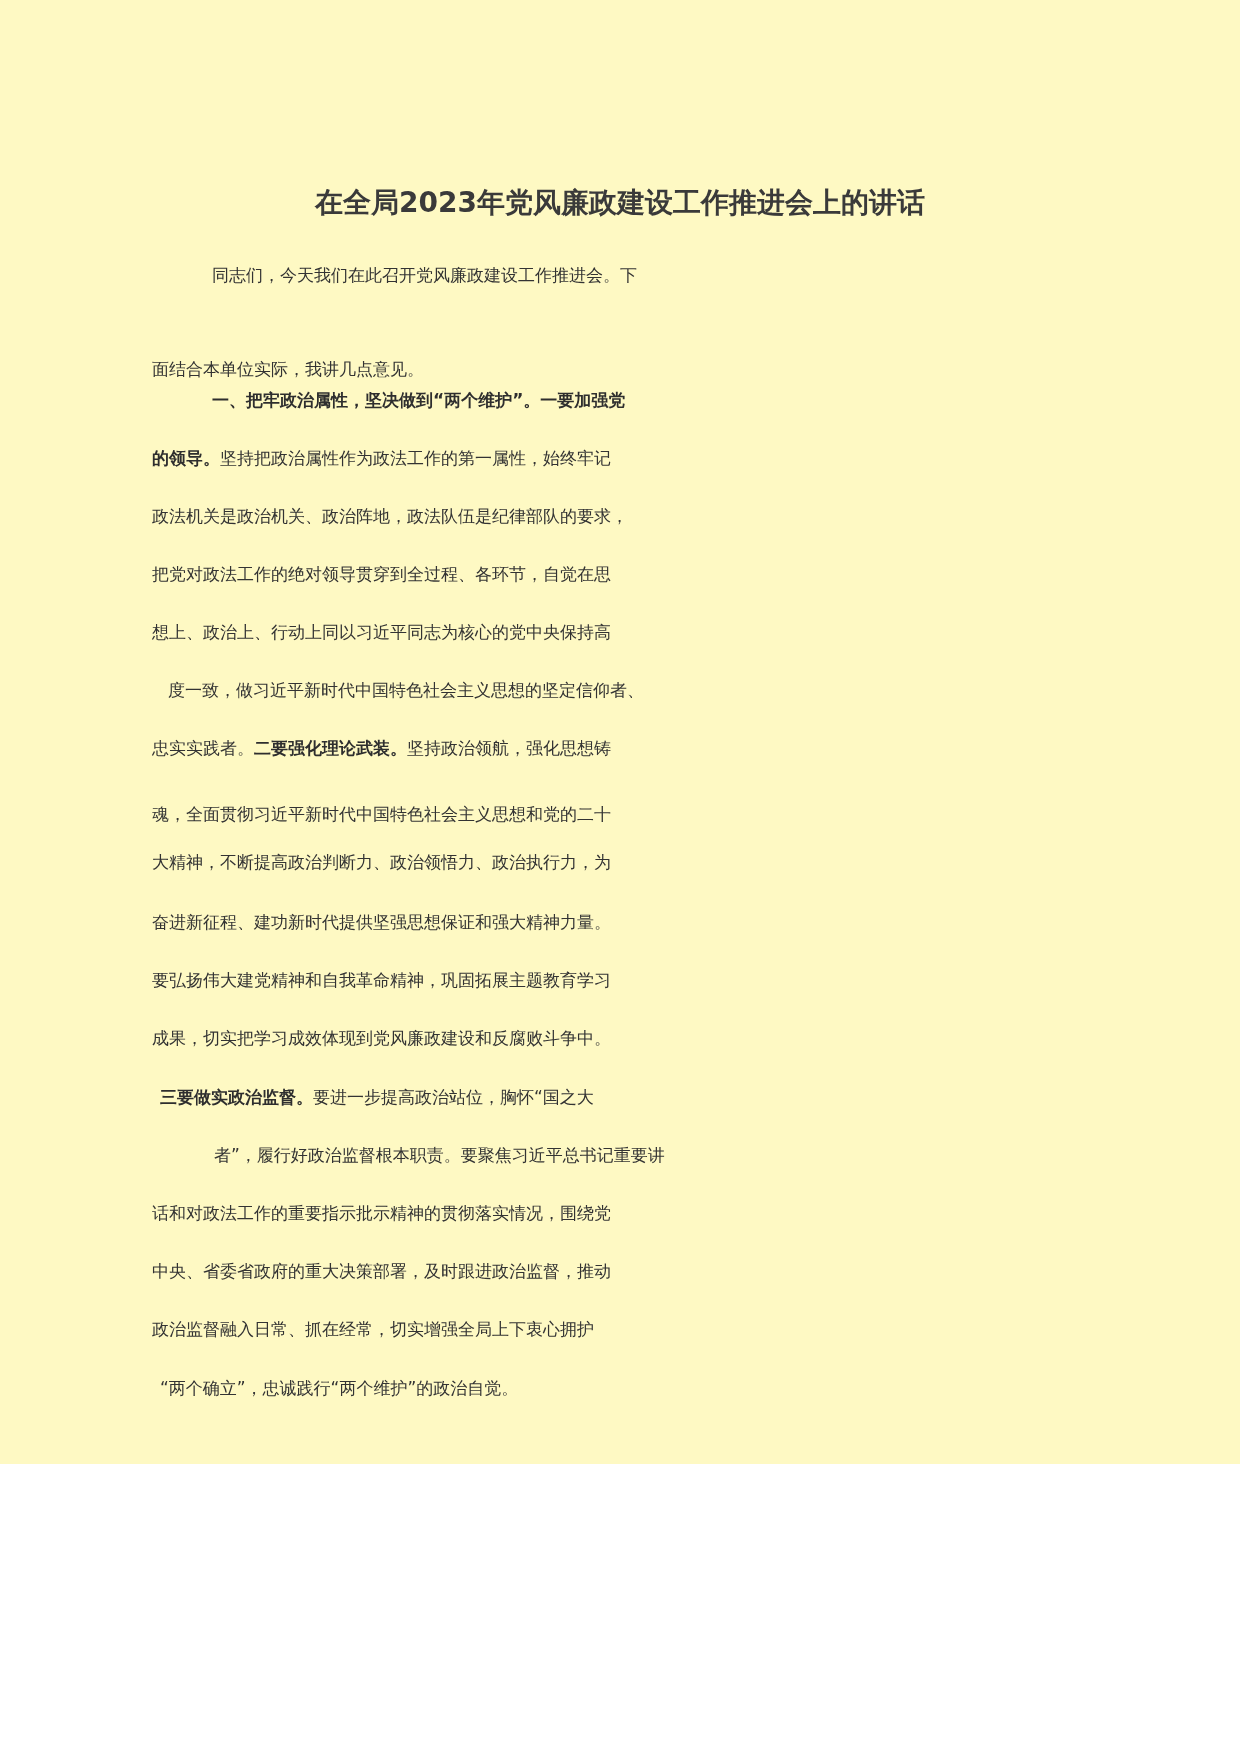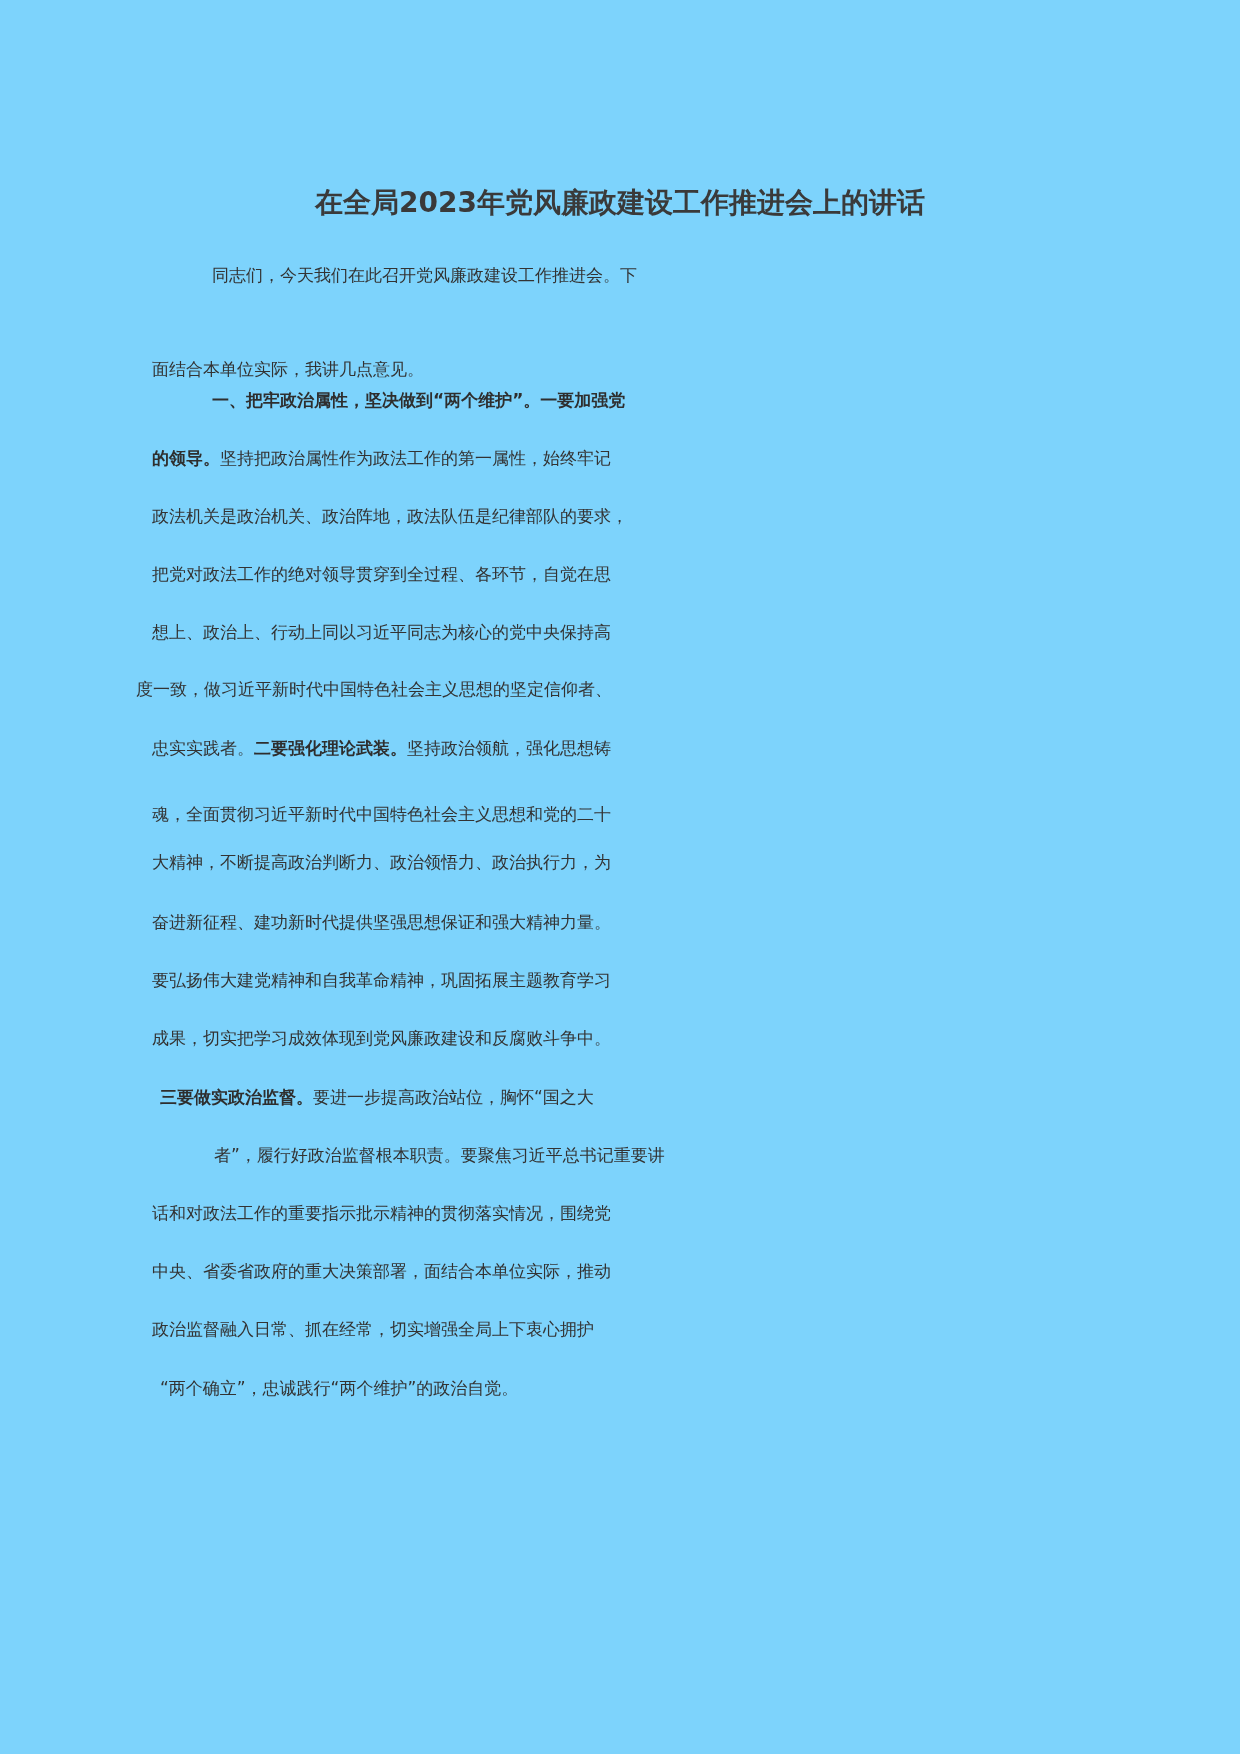--- a/index.html
+++ b/index.html
@@ -1,43 +1,43 @@
 <!DOCTYPE html>
 <html><head>
 <meta charset="utf-8">
 <style>
   html, body { margin: 0; padding: 0; background: #ffffff; }
   body { width: 1240px; height: 1754px; position: relative; overflow: hidden;
          font-family: "DejaVu Sans", "Liberation Sans", sans-serif; color: #333333; }
-  .page { position: absolute; left: 0; top: 0; width: 1240px; height: 1754px; background: #7dd3fc; }
+  .page { position: absolute; left: 0; top: 0; width: 1240px; height: 1464px; background: #fef9c3; }
   .title { position: absolute; left: 0; width: 1240px; top: 183px; text-align: center;
            font-size: 28px; font-weight: bold; color: #3a3a3a; line-height: 40px; letter-spacing: 0px; }
   .line { position: absolute; left: 152px; white-space: nowrap; font-size: 17px; line-height: 40px; color: #333333; }
   .b { font-weight: bold; color: #2e2e2e; }
 </style>
 </head>
 <body>
 
 <div class="page">
   <div class="title">在全局2023年党风廉政建设工作推进会上的讲话</div>
   <div id="body-lines">
       <div class="line" style="top: 255px; left: 212px;"><span>同志们，今天我们在此召开党风廉政建设工作推进会。下</span></div>
       <div class="line" style="top: 313px; left: 152px; margin-top: 36px;"><span>面结合本单位实际，我讲几点意见。</span></div>
       <div class="line" style="top: 380px; left: 212px;"><span class="b">一、把牢政治属性，坚决做到“两个维护”。一要加强党</span></div>
       <div class="line" style="top: 438px; left: 152px;"><span class="b">的领导。</span><span>坚持把政治属性作为政法工作的第一属性，始终牢记</span></div>
       <div class="line" style="top: 496px; left: 152px;"><span>政法机关是政治机关、政治阵地，政法队伍是纪律部队的要求，</span></div>
       <div class="line" style="top: 554px; left: 152px;"><span>把党对政法工作的绝对领导贯穿到全过程、各环节，自觉在思</span></div>
       <div class="line" style="top: 612px; left: 152px;"><span>想上、政治上、行动上同以习近平同志为核心的党中央保持高</span></div>
-      <div class="line" style="top: 670px; left: 136px; font-family: Liberation Serif, serif;"><span>度一致，做习近平新时代中国特色社会主义思想的坚定信仰者、</span></div>
+      <div class="line" style="top: 670px; left: 168px;"><span>度一致，做习近平新时代中国特色社会主义思想的坚定信仰者、</span></div>
       <div class="line" style="top: 728px; left: 152px;"><span>忠实实践者。</span><span class="b">二要强化理论武装。</span><span>坚持政治领航，强化思想铸</span></div>
       <div class="line" style="top: 794px; left: 152px;"><span>魂，全面贯彻习近平新时代中国特色社会主义思想和党的二十</span></div>
       <div class="line" style="top: 844px; left: 152px; font-family: Liberation Mono, monospace;"><span>大精神，不断提高政治判断力、政治领悟力、政治执行力，为</span></div>
       <div class="line" style="top: 902px; left: 152px;"><span>奋进新征程、建功新时代提供坚强思想保证和强大精神力量。</span></div>
       <div class="line" style="top: 960px; left: 152px;"><span>要弘扬伟大建党精神和自我革命精神，巩固拓展主题教育学习</span></div>
       <div class="line" style="top: 1018px; left: 152px;"><span>成果，切实把学习成效体现到党风廉政建设和反腐败斗争中。</span></div>
       <div class="line" style="top: 1077px; left: 152px; margin-left: 8px;"><span class="b">三要做实政治监督。</span><span>要进一步提高政治站位，胸怀“国之大</span></div>
       <div class="line" style="top: 1135px; left: 170px; margin-left: 44px;"><span>者”，履行好政治监督根本职责。要聚焦习近平总书记重要讲</span></div>
       <div class="line" style="top: 1193px; left: 152px;"><span>话和对政法工作的重要指示批示精神的贯彻落实情况，围绕党</span></div>
-      <div class="line" style="top: 1251px; left: 152px;"><span>中央、省委省政府的重大决策部署，面结合本单位实际，推动</span></div>
+      <div class="line" style="top: 1251px; left: 152px;"><span>中央、省委省政府的重大决策部署，及时跟进政治监督，推动</span></div>
       <div class="line" style="top: 1309px; left: 152px;"><span>政治监督融入日常、抓在经常，切实增强全局上下衷心拥护</span></div>
       <div class="line" style="top: 1368px; left: 160px;"><span>“两个确立”，忠诚践行“两个维护”的政治自觉。</span></div>
     </div>
 </div>
 
 </body></html>

